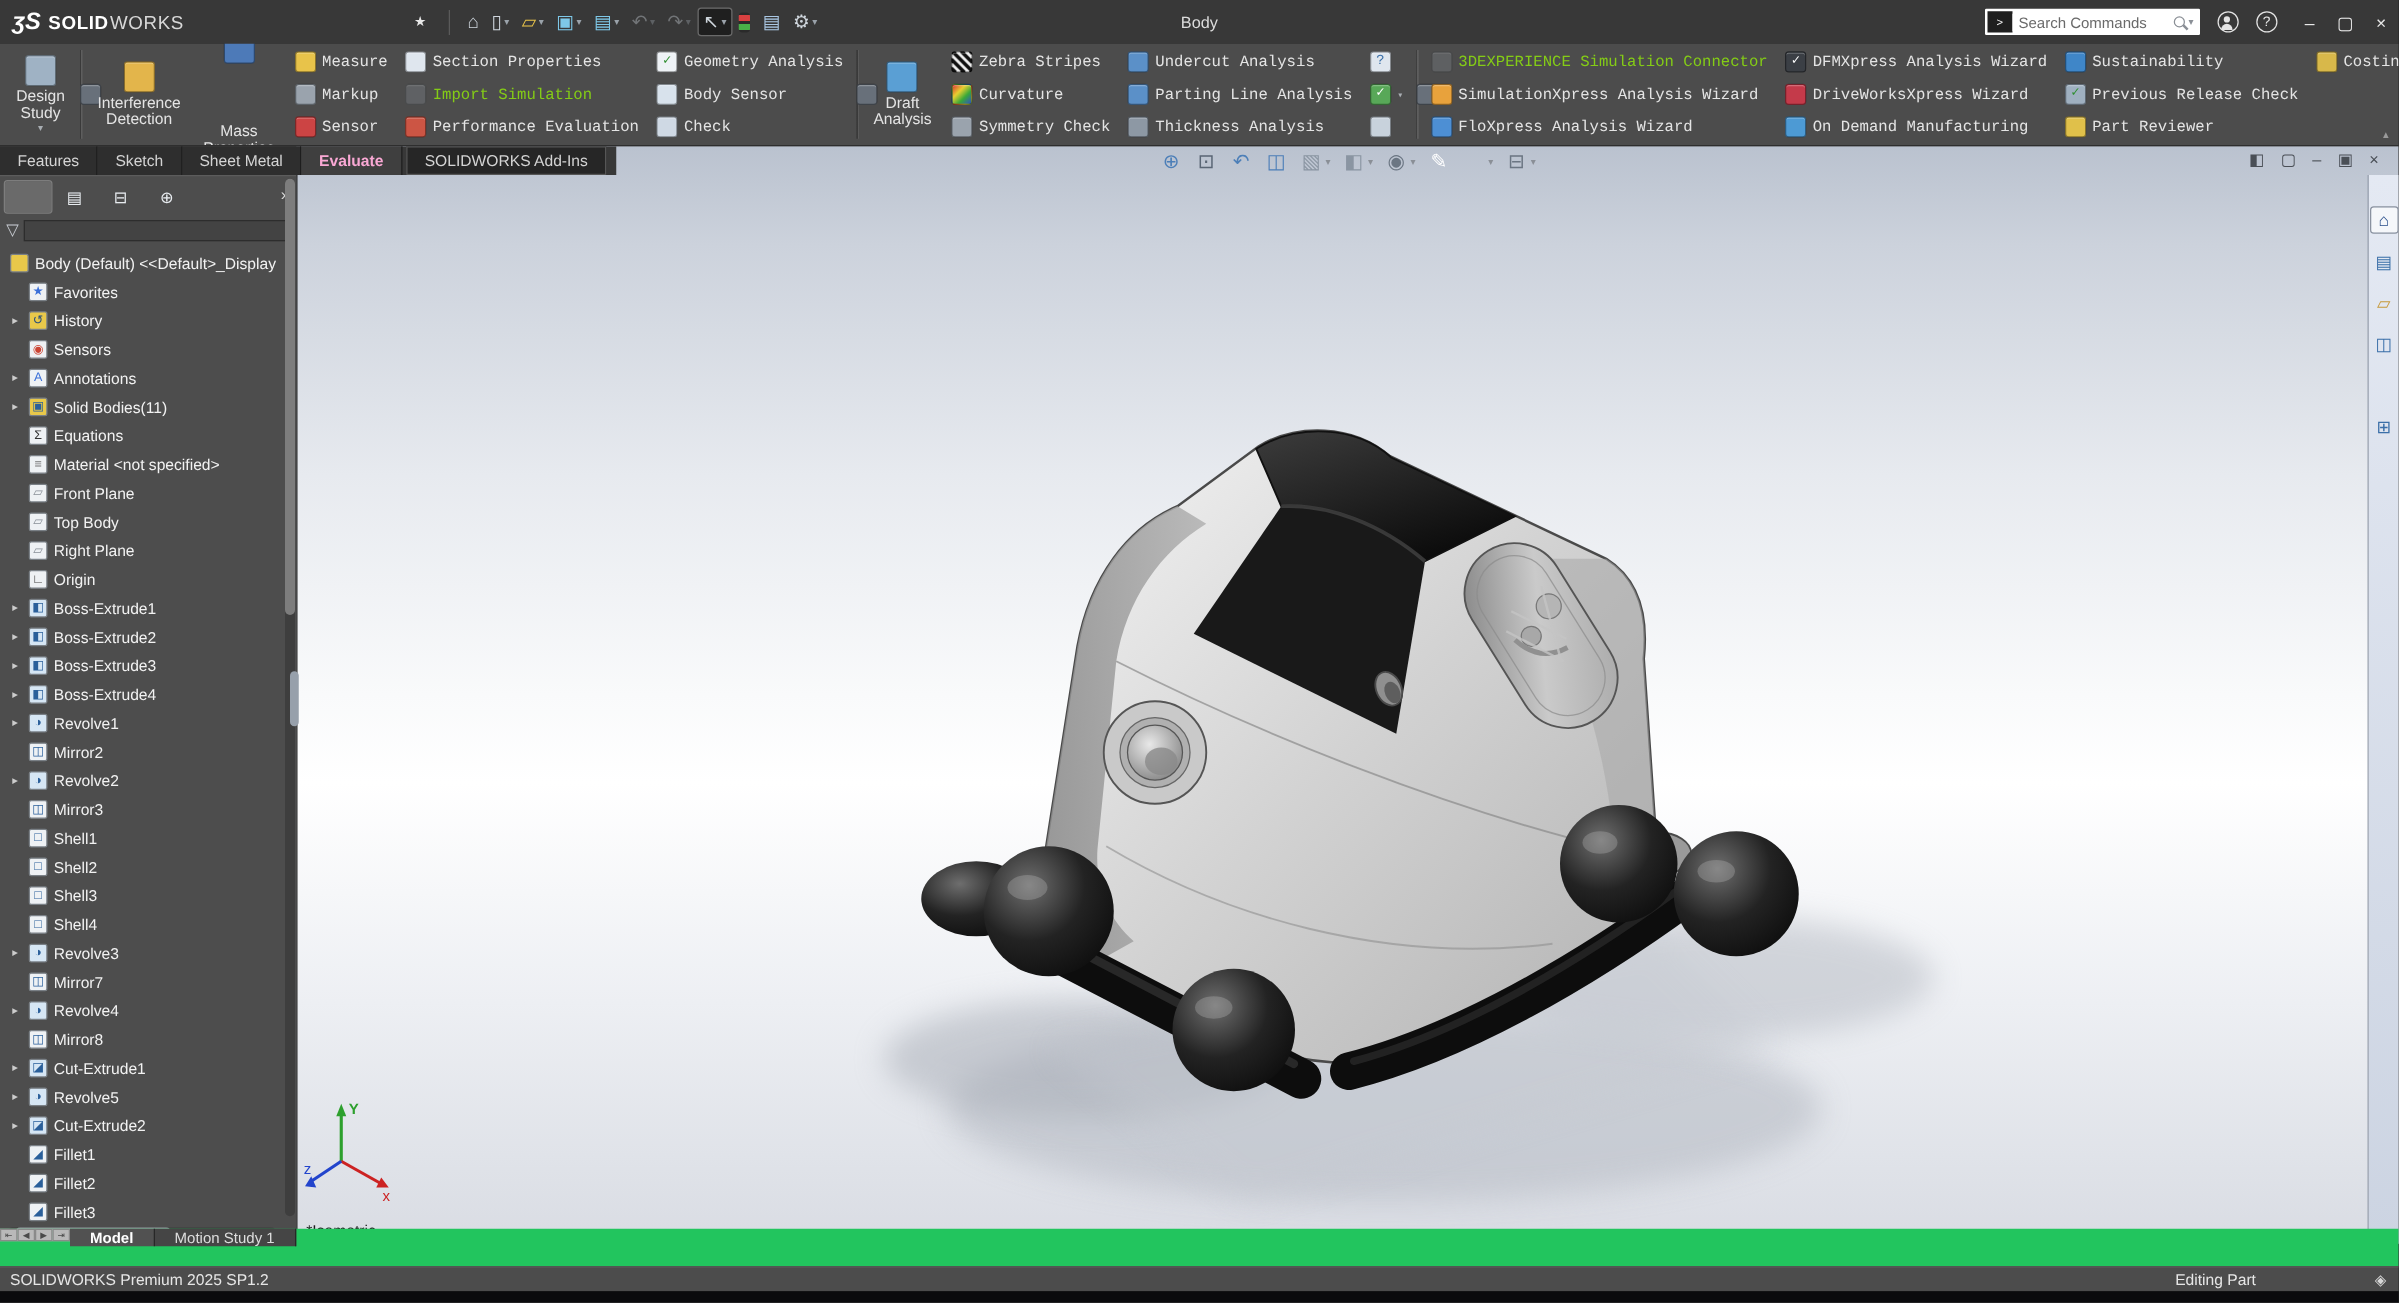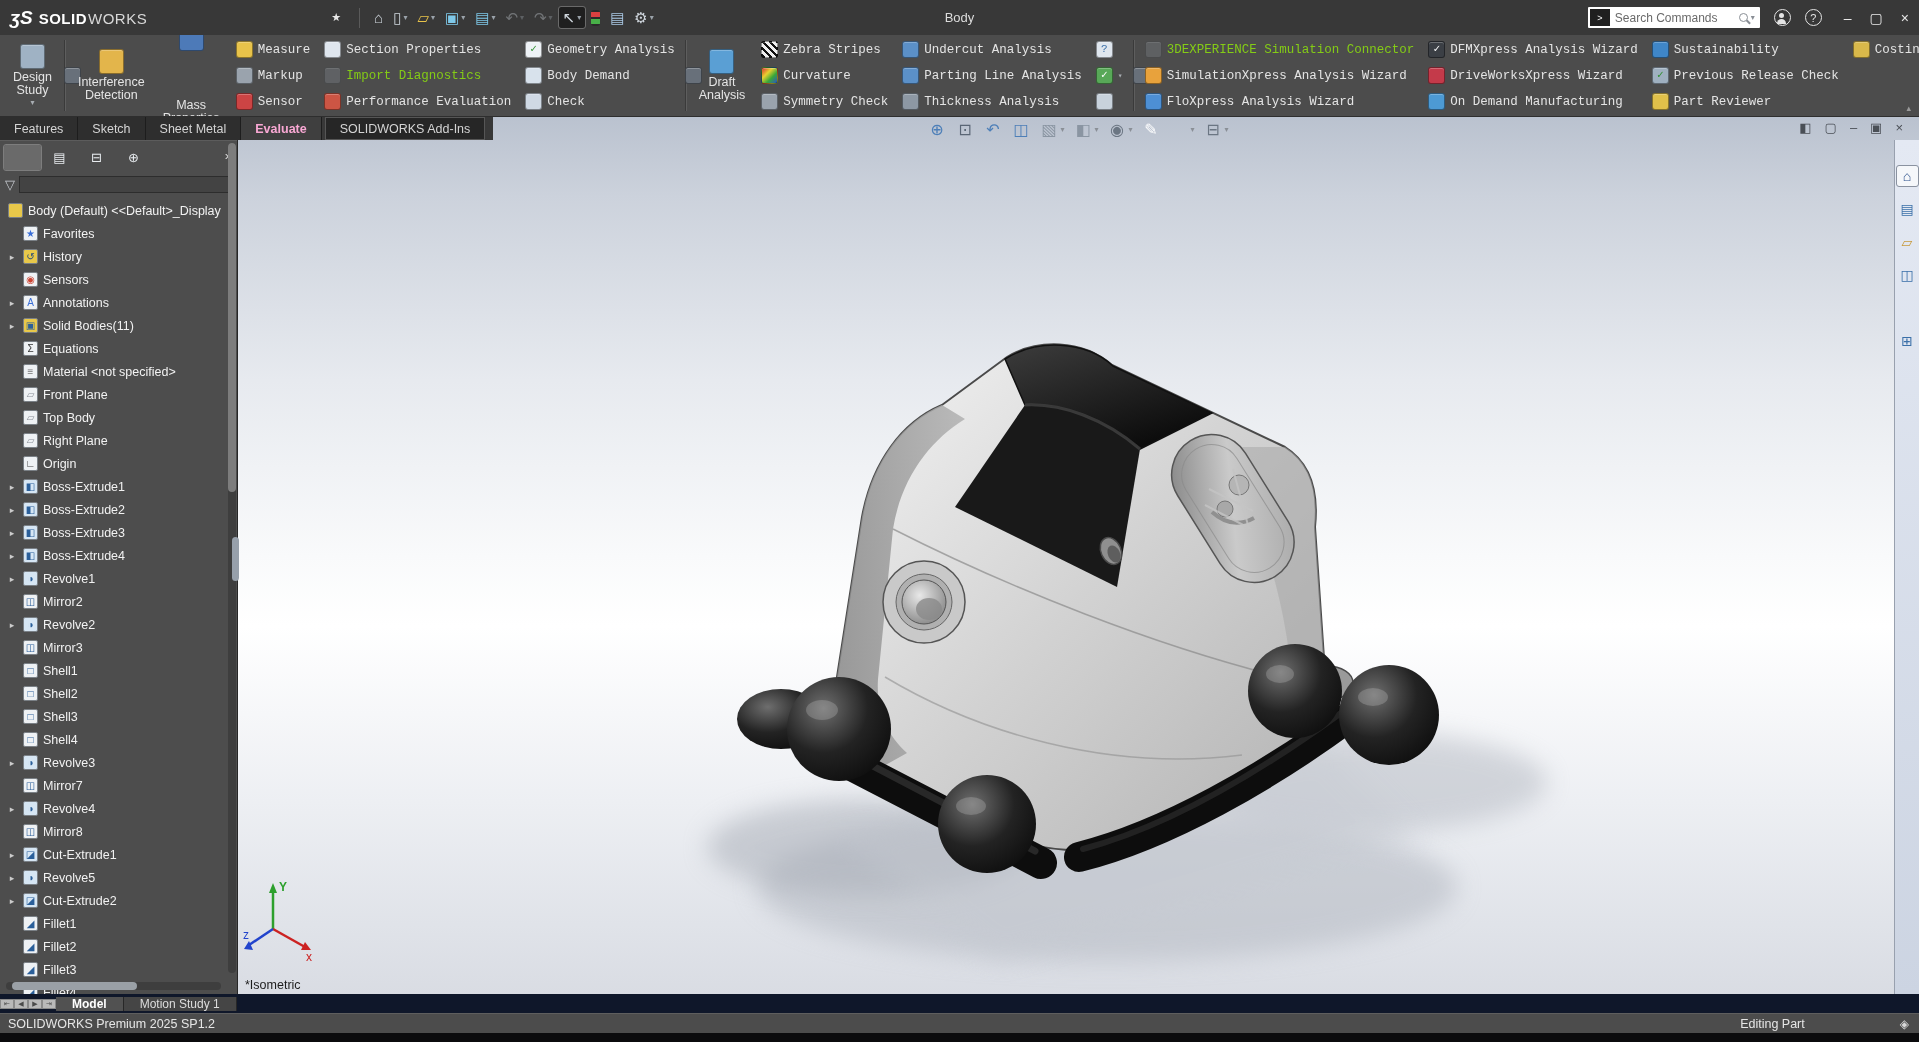--- a/index.html
+++ b/index.html
@@ -138,22 +138,22 @@
     background:linear-gradient(180deg,#e4e9f3,#ccd4e2); border-left:1px solid #98a0ae;
     display:flex; flex-direction:column; align-items:center; padding-top:26px; gap:13px; }
   .tpbtn { width:21px; height:20px; display:flex; align-items:center; justify-content:center; }
   .tpbtn.active { background:#f5f7fa; outline:1px solid #8a92a0; border-radius:2px; }
   .tpbtn .pic { width:17px; height:17px; font-size:14px; background:transparent; border:none;
     box-shadow:none; display:flex; align-items:center; justify-content:center; }
 
   .triad { position:absolute; left:6px; bottom:34px; z-index:3; }
   .iso-label { position:absolute; left:8px; bottom:3px; font-size:12.5px; color:#1d1d1d; z-index:3; }
 
-  .bottomstrip { position:absolute; left:0; right:0; bottom:0; height:19px; background:#0f172a;
-    display:flex; align-items:center; z-index:8; font-size:12px; color:#ddd; }
+  .bottomstrip { position:absolute; left:0; right:0; bottom:0; height:30px; background:#22c55e;
+    display:flex; align-items:flex-start; z-index:8; font-size:12px; color:#ddd; }
   .navbtn { width:14px; display:flex; align-items:center; justify-content:center;
     background:#b9b9b9; color:#4a4a4a; border:1px solid #8a8a8a; font-size:7px; }
   .dtab { display:flex; align-items:center; padding:0 16px; border-right:1px solid #272727; background:#454545; }
   .dtab.active { background:#515151; font-weight:bold; color:#fff; }
 
   
   .statusbar { height:20px; background:#4c4c4c; border-top:1px solid #5e5e5e; display:flex;
     align-items:center; color:#e6e6e6; font-size:12.5px; padding:0 8px; flex:none; }
   .sb-spacer { flex:1; }
   .sb-right { margin-right:95px;margin-left:20px; }
@@ -317,21 +317,21 @@
           <span class="ric" style="background: rgb(223, 230, 238);"></span>
           <span class="rtext">
             <span class="rl">Section Properties</span>
 
           </span>
 
         </div>
         <div class="rcell t-small disabled" style="grid-area: 2 / 6;">
           <span class="ric" style="background: rgb(119, 124, 130);"></span>
           <span class="rtext">
-            <span class="rl">Import Diagnostics</span>
+            <span class="rl">Import Simulation</span>
 
           </span>
 
         </div>
         <div class="rcell t-small" style="grid-area: 3 / 6;">
           <span class="ric" style="background: rgb(204, 85, 68);"></span>
           <span class="rtext">
             <span class="rl">Performance Evaluation</span>
 
           </span>
@@ -341,21 +341,21 @@
           <span class="ric" style="background: rgb(238, 242, 246); color: rgb(47, 143, 47);">✓</span>
           <span class="rtext">
             <span class="rl">Geometry Analysis</span>
 
           </span>
 
         </div>
         <div class="rcell t-small" style="grid-area: 2 / 7;">
           <span class="ric" style="background: rgb(216, 226, 236);"></span>
           <span class="rtext">
-            <span class="rl">Body Demand</span>
+            <span class="rl">Body Sensor</span>
 
           </span>
 
         </div>
         <div class="rcell t-small" style="grid-area: 3 / 7;">
           <span class="ric" style="background: rgb(207, 217, 228);"></span>
           <span class="rtext">
             <span class="rl">Check</span>
 
           </span>

